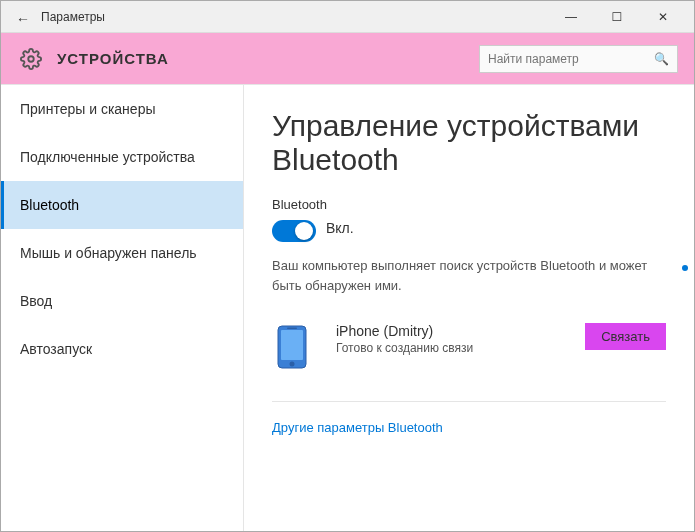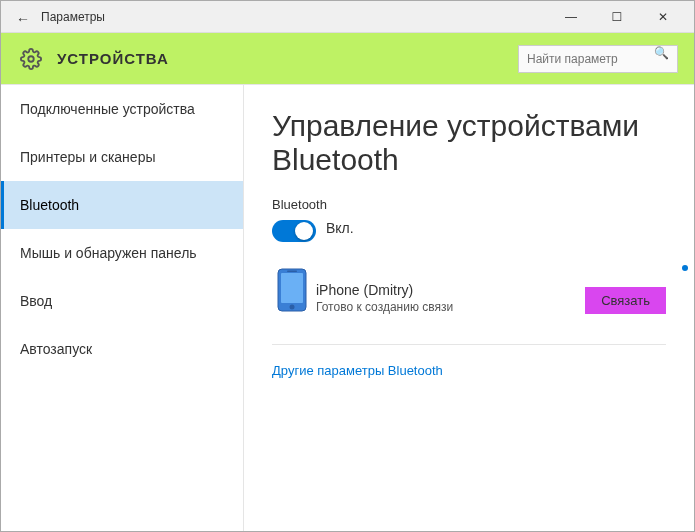--- a/index.html
+++ b/index.html
@@ -58,21 +58,21 @@
       font-size: 12px;
       color: #333;
       background: transparent;
       border: none;
       outline: none;
     }
 
     
     .header {
       height: 52px;
-      background: #bef264;
+      background: #f9a8d4;
       display: flex;
       align-items: center;
       padding: 0 16px;
       gap: 12px;
       flex-shrink: 0;
       border-bottom: 1px solid #e5e5e5;
     }
     .header-icon {
       width: 28px;
       height: 28px;
@@ -84,25 +84,26 @@
     }
     .header-title {
       font-size: 15px;
       font-weight: 600;
       color: #333;
       letter-spacing: 1px;
       text-transform: uppercase;
       flex: 1;
     }
     .search-box {
-      width: 160px;
+      width: 199px;
       height: 28px;
       border: 1px solid #ccc;
       background: #fafafa;
       display: flex;
+      align-items: center;
       padding: 0 8px;
       gap: 6px;
     }
     .search-box input {
       border: none;
       background: transparent;
       outline: none;
       font-size: 12px;
       color: #999;
       width: 100%;
@@ -199,22 +200,22 @@
       position: absolute;
       right: 6px;
       top: 180px;
       width: 6px;
       height: 6px;
       background: #0078d7;
       border-radius: 50%;
     }
     .device-item {
       display: flex;
-      align-items: flex-end;
-      gap: 4px;
+      align-items: flex-start;
+      gap: 24px;
       padding: 10px 0;
       margin-bottom: 8px;
     }
     .device-icon {
       width: 40px;
       height: 48px;
       display: flex;
       align-items: center;
       justify-content: center;
       flex-shrink: 0;
@@ -288,24 +289,24 @@
     <div class="search-box">
       <input type="text" placeholder="Найти параметр" style="">
       <span class="search-icon">🔍</span>
     </div>
   </div>
 
   <div class="content">
 
     <div class="sidebar">
       <div class="sidebar-item">
+        <span>Принтеры и сканеры</span>
+      </div>
+      <div class="sidebar-item">
         <span>Подключенные устройства</span>
-      </div>
-      <div class="sidebar-item">
-        <span>Принтеры и сканеры</span>
       </div>
       <div class="sidebar-item active">
         <span>Bluetooth</span>
       </div>
       <div class="sidebar-item">
         <span>Мышь и обнаружен панель</span>
       </div>
       <div class="sidebar-item">
         <span>Ввод</span>
       </div>
@@ -321,20 +322,21 @@
 
       <div class="section-label">Bluetooth</div>
 
       <div class="toggle-row">
         <div class="toggle">
           <div class="toggle-knob"></div>
         </div>
         <span class="toggle-label">Вкл.</span>
       </div>
 
+      <p class="info-text">Ваш компьютер выполняет поиск устройств Bluetooth и может быть обнаружен ими.</p>
 
       <div class="device-item">
         <div class="device-icon">
           <svg class="phone-svg" viewBox="0 0 32 44" xmlns="http://www.w3.org/2000/svg">
             <rect x="2" y="1" width="28" height="42" rx="4" ry="4" fill="#3a7fd5" stroke="#2a5fa8" stroke-width="1"></rect>
             <rect x="5" y="5" width="22" height="30" rx="1" fill="#6ab0f5"></rect>
             <circle cx="16" cy="39" r="2.5" fill="#2a5fa8"></circle>
             <rect x="11" y="2.5" width="10" height="1.5" rx="0.75" fill="#2a5fa8"></rect>
           </svg>
         </div>

